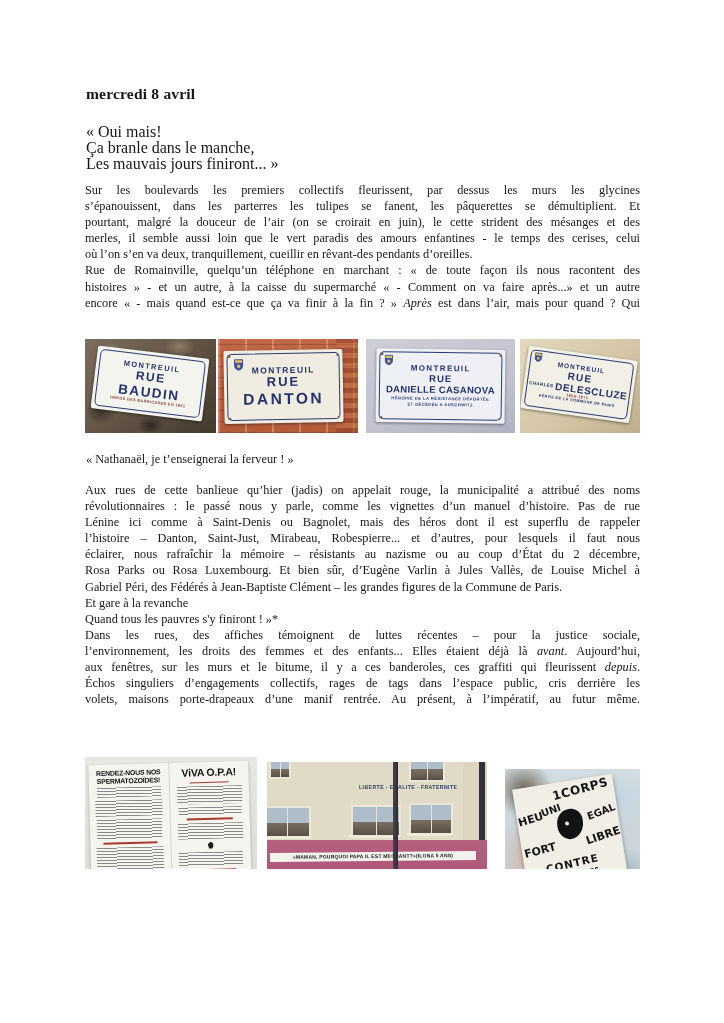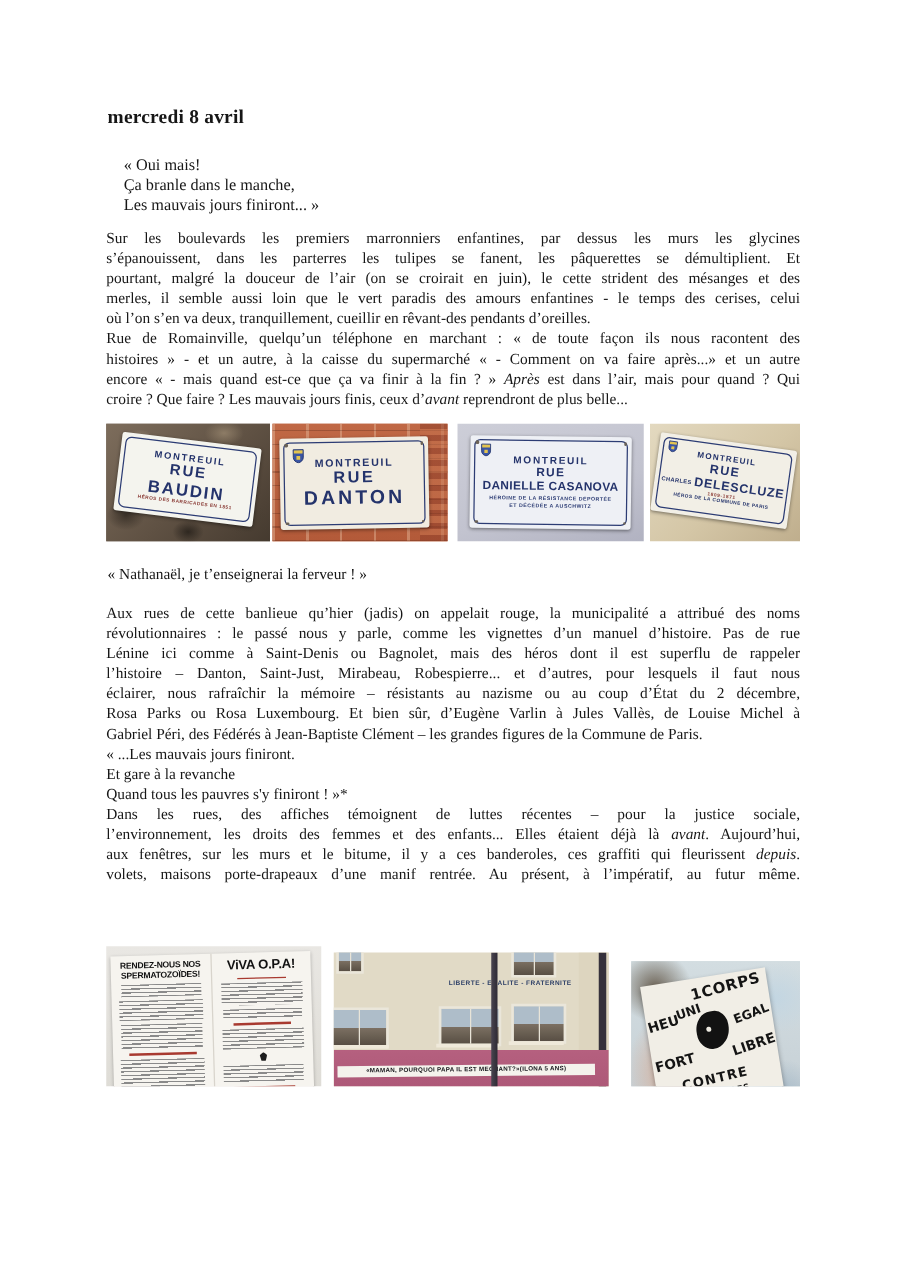--- a/index.html
+++ b/index.html
@@ -1,21 +1,21 @@
 <!DOCTYPE html>
 <html><head>
 <meta charset="utf-8">
 <style>
   html,body{margin:0;padding:0;background:#ffffff;}
   body{width:724px;height:1023px;font-family:"Liberation Serif",serif;color:#161616;}
   .page{position:relative;width:724px;height:869px;background:#ffffff;overflow:hidden;}
 
   
   .title{position:absolute;left:86px;top:85px;font-size:15.5px;font-weight:bold;letter-spacing:.2px;}
-  .epigraph{position:absolute;left:99px;top:124px;font-size:13px;line-height:16.1px;}
+  .epigraph{position:absolute;left:86px;top:124px;font-size:16px;line-height:16.1px;}
   .quoteline{position:absolute;left:86px;font-size:12.3px;line-height:16.1px;}
   .block{position:absolute;left:85px;width:555px;font-size:12.3px;}
   .tline{line-height:16.1px;height:16.1px;overflow:visible;}
   .tline.just{text-align:justify;text-align-last:justify;}
   .tline i{}
 
   
   .ph{position:absolute;overflow:hidden;}
 
   
@@ -142,29 +142,28 @@
 </head>
 <body>
 
 <div class="page">
 
   <div class="title">mercredi 8 avril</div>
 
   <div class="epigraph">« Oui mais!<br>Ça branle dans le manche,<br>Les mauvais jours finiront... »</div>
 
   <div class="block" style="top:182px">
-      <div class="tline just">Sur les boulevards les premiers marronniers enfantines, par dessus les murs les glycines</div>
+      <div class="tline just">Sur les boulevards les premiers collectifs fleurissent, par dessus les murs les glycines</div>
       <div class="tline just">s’épanouissent, dans les parterres les tulipes se fanent, les pâquerettes se démultiplient. Et</div>
       <div class="tline just">pourtant, malgré la douceur de l’air (on se croirait en juin), le cette strident des mésanges et des</div>
       <div class="tline just">merles, il semble aussi loin que le vert paradis des amours enfantines - le temps des cerises, celui</div>
       <div class="tline">où l’on s’en va deux, tranquillement, cueillir en rêvant-des pendants d’oreilles.</div>
       <div class="tline just">Rue de Romainville, quelqu’un téléphone en marchant : « de toute façon ils nous racontent des</div>
       <div class="tline just">histoires » - et un autre, à la caisse du supermarché « - Comment on va faire après...» et un autre</div>
       <div class="tline just">encore « - mais quand est-ce que ça va finir à la fin ? » <i>Après</i> est dans l’air, mais pour quand ? Qui</div>
-      <div class="tline">croire ? Que faire ? Les mauvais jours finis, ceux d’<i>avant</i> reprendront de plus belle...</div>
     </div>
 
   <div class="ph" id="ph-baudin">
     <div class="plate" id="plate-baudin">
       <div class="pborder"></div>
       <div class="ptxt">
         <span class="p-city">MONTREUIL</span>
         <span class="p-rue">RUE</span>
         <span class="p-street">BAUDIN</span>
         <span class="p-sub red">HÉROS DES BARRICADES EN 1851</span>
@@ -238,26 +237,26 @@
   <div class="quoteline" style="top:451px">« Nathanaël, je t’enseignerai la ferveur ! »</div>
 
   <div class="block" style="top:482px">
       <div class="tline just">Aux rues de cette banlieue qu’hier (jadis) on appelait rouge, la municipalité a attribué des noms</div>
       <div class="tline just">révolutionnaires : le passé nous y parle, comme les vignettes d’un manuel d’histoire. Pas de rue</div>
       <div class="tline just">Lénine ici comme à Saint-Denis ou Bagnolet, mais des héros dont il est superflu de rappeler</div>
       <div class="tline just">l’histoire – Danton, Saint-Just, Mirabeau, Robespierre... et d’autres, pour lesquels il faut nous</div>
       <div class="tline just">éclairer, nous rafraîchir la mémoire – résistants au nazisme ou au coup d’État du 2 décembre,</div>
       <div class="tline just">Rosa Parks ou Rosa Luxembourg. Et bien sûr, d’Eugène Varlin à Jules Vallès, de Louise Michel à</div>
       <div class="tline">Gabriel Péri, des Fédérés à Jean-Baptiste Clément – les grandes figures de la Commune de Paris.</div>
-      <div class="tline">« ...Les mauvais jours finiront.</div>
       <div class="tline">Et gare à la revanche</div>
       <div class="tline">Quand tous les pauvres s'y finiront ! »*</div>
       <div class="tline just">Dans les rues, des affiches témoignent de luttes récentes – pour la justice sociale,</div>
       <div class="tline just">l’environnement, les droits des femmes et des enfants... Elles étaient déjà là <i>avant</i>. Aujourd’hui,</div>
       <div class="tline just">aux fenêtres, sur les murs et le bitume, il y a ces banderoles, ces graffiti qui fleurissent <i>depuis</i>.</div>
+      <div class="tline just">Échos singuliers d’engagements collectifs, rages de tags dans l’espace public, cris derrière les</div>
       <div class="tline just">volets, maisons porte-drapeaux d’une manif rentrée. Au présent, à l’impératif, au futur même.</div>
     </div>
 
   <div class="ph" id="ph-posters">
     <div class="sheet">
       <div class="half">
         <div class="pp-title">RENDEZ-NOUS NOS</div>
         <div class="pp-title">SPERMATOZOÏDES!</div>
         <div class="tx" style="width:92%;height:10px"></div>
         <div class="tx" style="width:96%;height:16px"></div>

